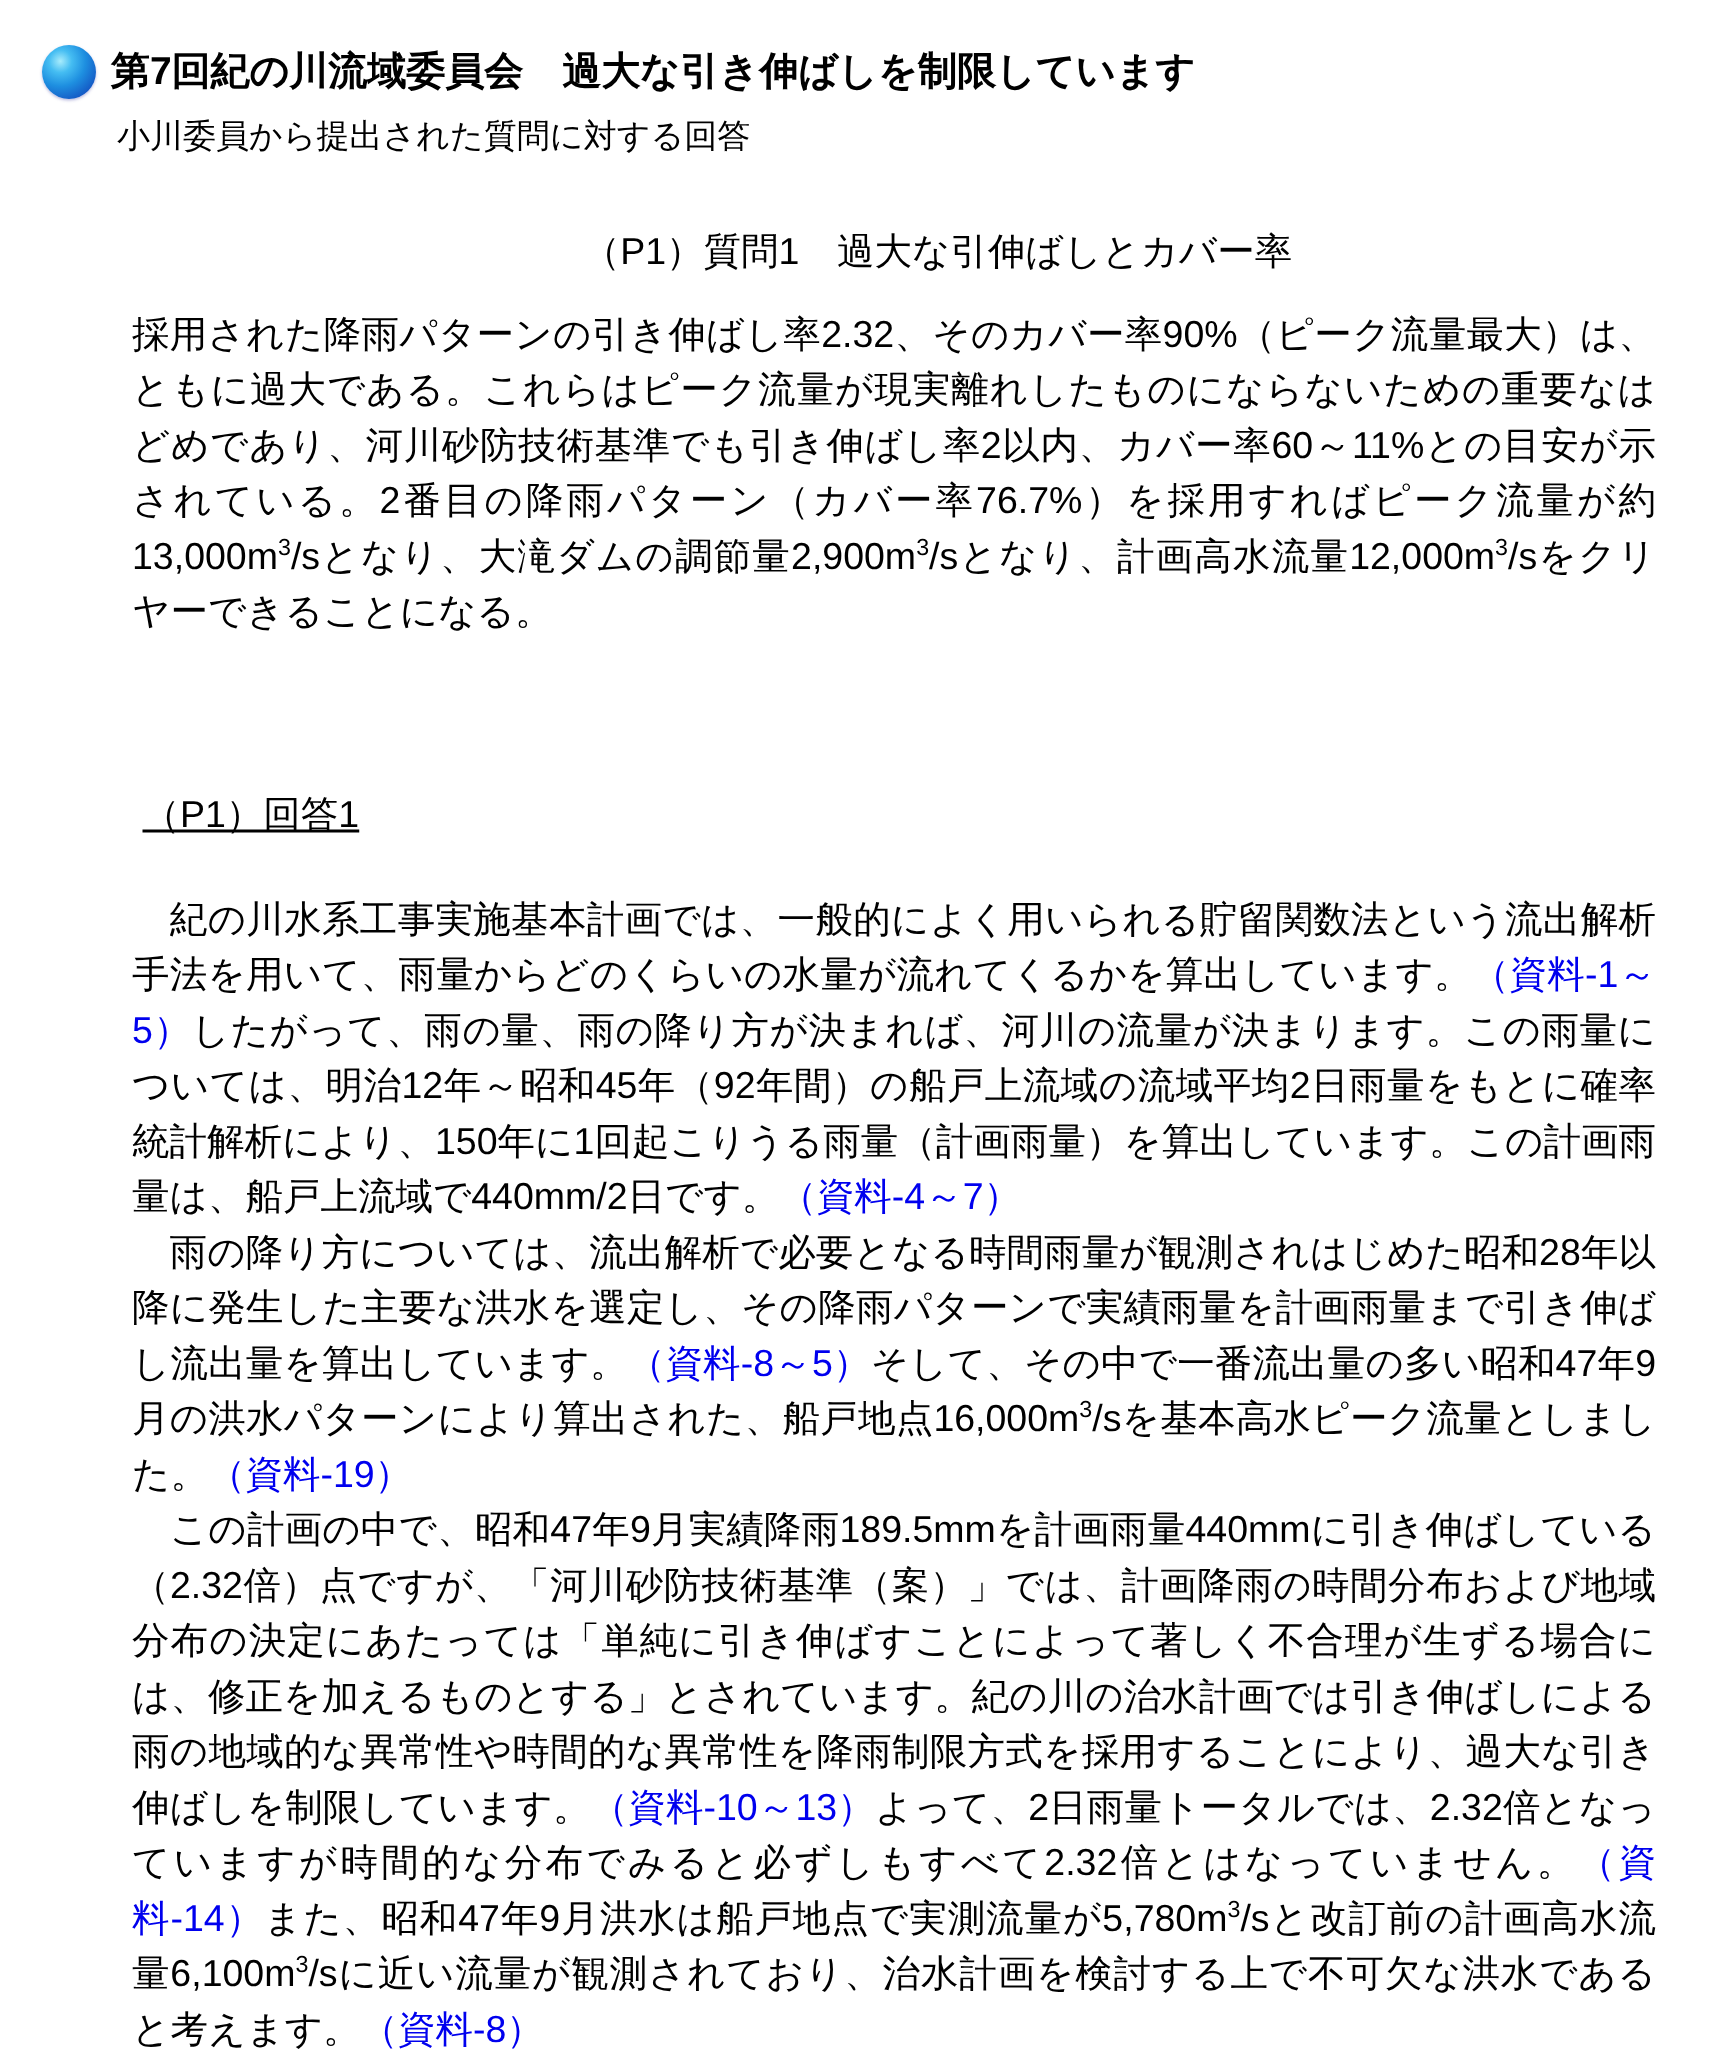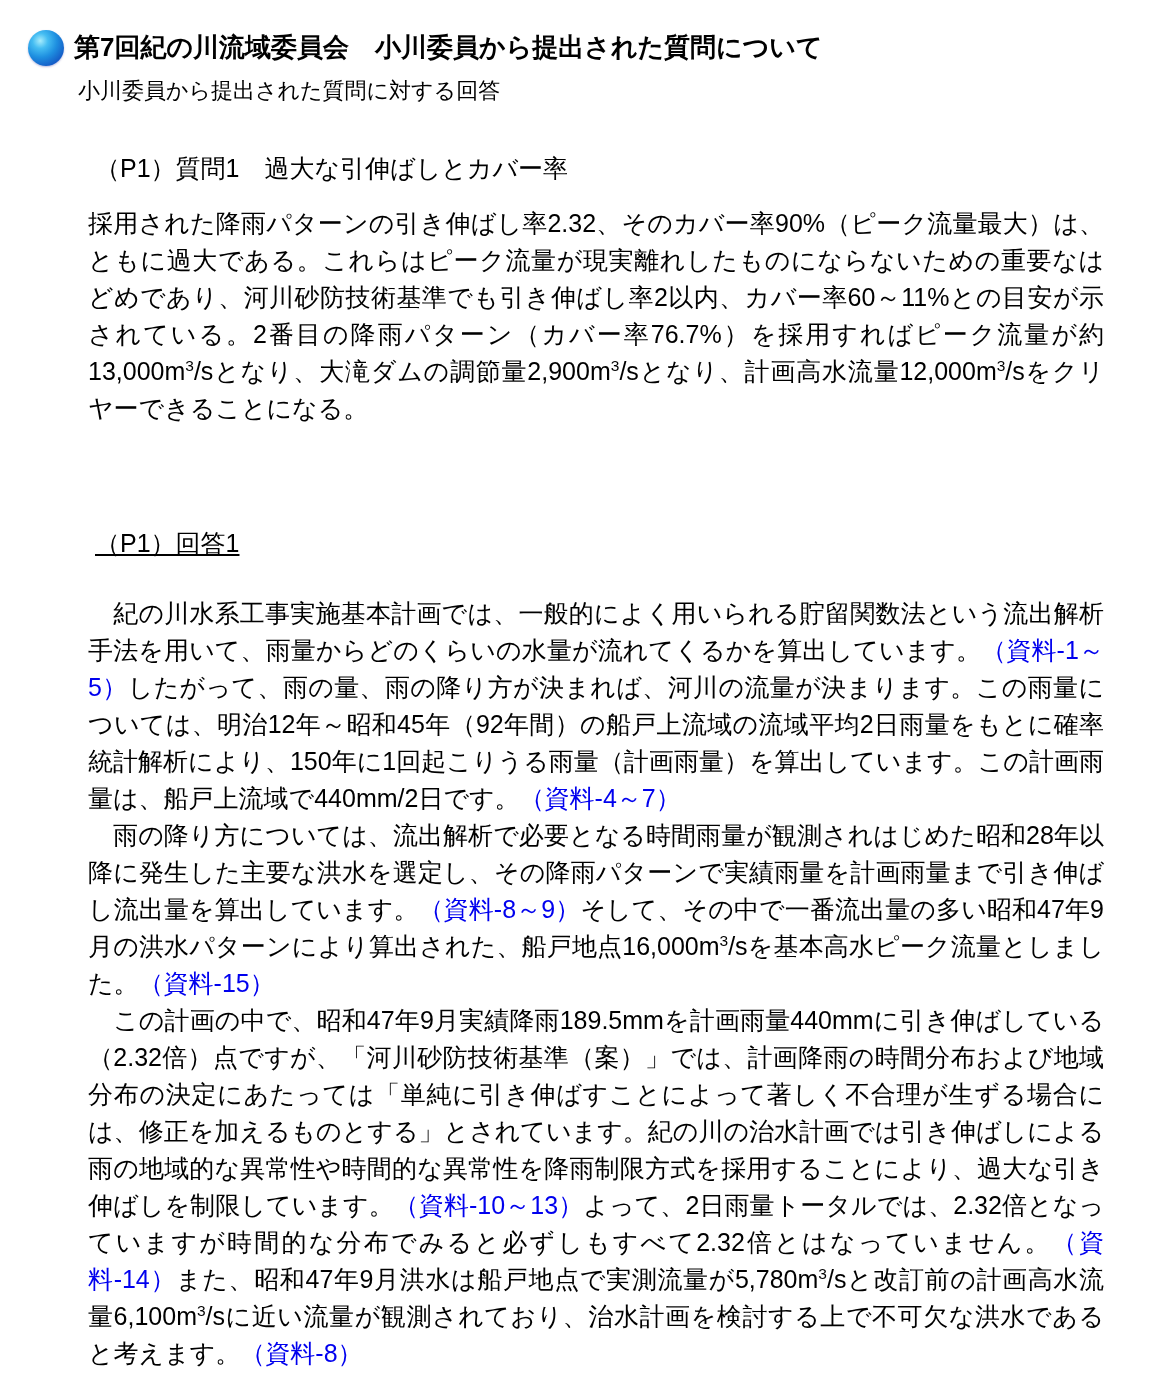--- a/index.html
+++ b/index.html
@@ -34,21 +34,21 @@
     margin: 12px 0 0 78px;
     line-height: 1.2;
   }
 
   .section-heading {
     font-size: 25px;
     margin-left: 95px;
     line-height: 1.3;
     font-weight: normal;
   }
-  .question-heading { margin-top: 48px; }
+  .question-heading { margin-top: 48px; text-align: center; }
   .answer-heading   { margin-top: 100px; text-decoration: underline; }
 
   .body-text {
     margin-left: 88px;
     width: 1016px;
     font-size: 25px;
     line-height: 37px;
     text-align: justify;
   }
   .question-body { margin-top: 20px; }
@@ -65,32 +65,32 @@
     font-size: 0.62em;
     line-height: 0;
     vertical-align: super;
   }
 </style>
 </head>
 <body>
 
 <header class="breadcrumb-row">
   <span class="ball-icon"></span>
-  <span class="breadcrumb-title">第7回紀の川流域委員会　小川委員から提出された質問について</span>
+  <span class="breadcrumb-title">第7回紀の川流域委員会　過大な引き伸ばしを制限しています</span>
 </header>
 
 <h1 class="main-title">小川委員から提出された質問に対する回答</h1>
 
 <section>
   <div class="section-heading question-heading">（P1）質問1　過大な引伸ばしとカバー率</div>
   <div class="body-text question-body">
       <p><span>採用された降雨パターンの引き伸ばし率2.32、そのカバー率90%（ピーク流量最大）は、ともに過大である。これらはピーク流量が現実離れしたものにならないための重要なはどめであり、河川砂防技術基準でも引き伸ばし率2以内、カバー率60～11%との目安が示されている。2番目の降雨パターン（カバー率76.7%）を採用すればピーク流量が約13,000m</span><sup>3</sup><span>/sとなり、大滝ダムの調節量2,900m</span><sup>3</sup><span>/sとなり、計画高水流量12,000m</span><sup>3</sup><span>/sをクリヤーできることになる。</span></p>
     </div>
 </section>
 
 <section>
   <div class="section-heading answer-heading">（P1）回答1</div>
   <div class="body-text answer-body">
       <p><span>　紀の川水系工事実施基本計画では、一般的によく用いられる貯留関数法という流出解析手法を用いて、雨量からどのくらいの水量が流れてくるかを算出しています。</span><a href="#" class="ref-link">（資料-1～5）</a><span>したがって、雨の量、雨の降り方が決まれば、河川の流量が決まります。この雨量については、明治12年～昭和45年（92年間）の船戸上流域の流域平均2日雨量をもとに確率統計解析により、150年に1回起こりうる雨量（計画雨量）を算出しています。この計画雨量は、船戸上流域で440mm/2日です。</span><a href="#" class="ref-link">（資料-4～7）</a></p>
-      <p><span>　雨の降り方については、流出解析で必要となる時間雨量が観測されはじめた昭和28年以降に発生した主要な洪水を選定し、その降雨パターンで実績雨量を計画雨量まで引き伸ばし流出量を算出しています。</span><a href="#" class="ref-link">（資料-8～9）</a><span>そして、その中で一番流出量の多い昭和47年9月の洪水パターンにより算出された、船戸地点16,000m</span><sup>3</sup><span>/sを基本高水ピーク流量としました。</span><a href="#" class="ref-link">（資料-15）</a></p>
+      <p><span>　雨の降り方については、流出解析で必要となる時間雨量が観測されはじめた昭和28年以降に発生した主要な洪水を選定し、その降雨パターンで実績雨量を計画雨量まで引き伸ばし流出量を算出しています。</span><a href="#" class="ref-link">（資料-8～5）</a><span>そして、その中で一番流出量の多い昭和47年9月の洪水パターンにより算出された、船戸地点16,000m</span><sup>3</sup><span>/sを基本高水ピーク流量としました。</span><a href="#" class="ref-link">（資料-19）</a></p>
       <p><span>　この計画の中で、昭和47年9月実績降雨189.5mmを計画雨量440mmに引き伸ばしている（2.32倍）点ですが、「河川砂防技術基準（案）」では、計画降雨の時間分布および地域分布の決定にあたっては「単純に引き伸ばすことによって著しく不合理が生ずる場合には、修正を加えるものとする」とされています。紀の川の治水計画では引き伸ばしによる雨の地域的な異常性や時間的な異常性を降雨制限方式を採用することにより、過大な引き伸ばしを制限しています。</span><a href="#" class="ref-link">（資料-10～13）</a><span>よって、2日雨量トータルでは、2.32倍となっていますが時間的な分布でみると必ずしもすべて2.32倍とはなっていません。</span><a href="#" class="ref-link">（資料-14）</a><span>また、昭和47年9月洪水は船戸地点で実測流量が5,780m</span><sup>3</sup><span>/sと改訂前の計画高水流量6,100m</span><sup>3</sup><span>/sに近い流量が観測されており、治水計画を検討する上で不可欠な洪水であると考えます。</span><a href="#" class="ref-link">（資料-8）</a></p>
     </div>
 </section>
 
 </body></html>

